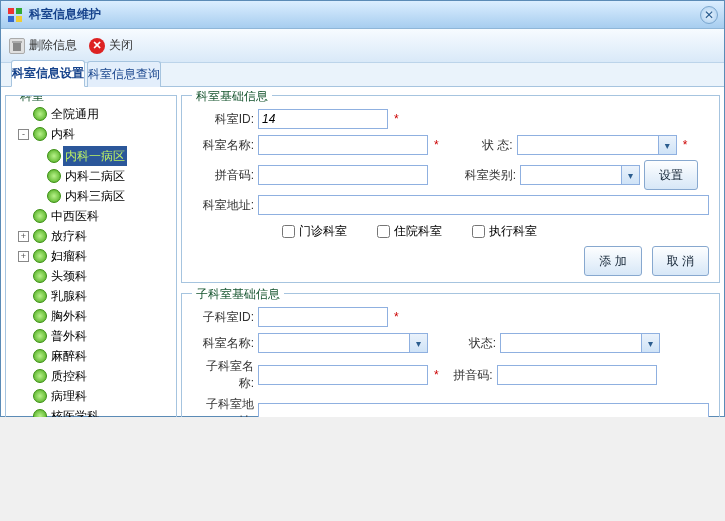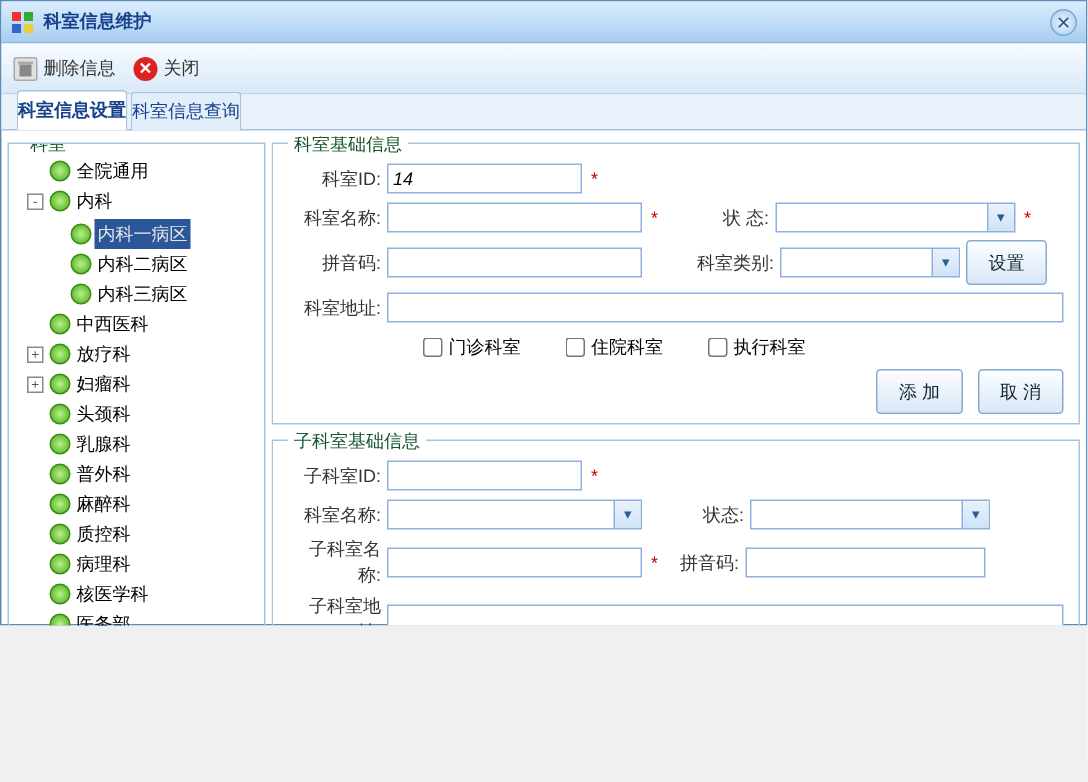--- a/index.html
+++ b/index.html
@@ -21,21 +21,21 @@
   .fieldset { border:1px solid #a6c4df; padding:8px 10px 6px 10px; position:relative; margin-top:4px; }
   .fieldset > legend { position:absolute; top:-8px; left:10px; background:#fff; padding:0 4px; color:#14532d; }
   .tree-panel { width:172px; }
   .tree-fs { height:100%; overflow:auto; }
   .tree ul { list-style:none; padding-left:14px; }
   .tree li { line-height:20px; display:flex; align-items:center; gap:2px; flex-wrap:wrap; }
   .tree li > span.label { white-space:nowrap; cursor:pointer; padding:0 2px; }
   .tree .node-icon { width:14px; height:14px; border-radius:50%; background:radial-gradient(#b8f28a,#4aa81a); border:1px solid #3a8f12; display:inline-block; flex-shrink:0; }
   .tree .expander { width:11px; height:11px; border:1px solid #888; background:#fff; display:inline-flex; align-items:center; justify-content:center; font-size:9px; line-height:9px; color:#555; cursor:pointer; flex-shrink:0; margin-right:2px; }
   .tree .spacer { width:13px; display:inline-block; flex-shrink:0; }
-  .tree .selected { background:#2b579a; color:#e5e5e5; }
+  .tree .selected { background:#2b579a; color:#bef264; }
   .form-area { flex:1; display:flex; flex-direction:column; gap:6px; overflow:auto; }
   .row { display:flex; align-items:center; gap:4px; margin:4px 0; min-height:22px; }
   .lbl { width:62px; text-align:right; color:#333; }
   input.text, .select { height:20px; border:1px solid #8fb0e0; background:#fff; padding:0 3px; }
   .select { background:#fff; display:flex; align-items:center; position:relative; }
   .select::after { content:"▾"; position:absolute; right:0; top:0; width:17px; height:18px; border-left:1px solid #8fb0e0; background:linear-gradient(#eaf2fb,#cfe3f7); display:flex; align-items:center; justify-content:center; color:#2b5d8f; font-size:10px; }
   .readonly { background:#d7d7d7; }
   .req { color:#c00; margin-left:2px; }
   .btn { height:22px; padding:14px 14px; border:1px solid #87a8cf; background:linear-gradient(#fdfeff,#d7e7f7); border-radius:3px; cursor:pointer; color:#123; display:inline-flex; align-items:center; }
   .btn-row { display:flex; justify-content:flex-end; gap:10px; margin-top:4px; }
@@ -137,20 +137,25 @@
                 <span class="label">头颈科</span>
               </li>
               <li>
                 <span class="spacer"></span>
                 <span class="node-icon"></span>
                 <span class="label">乳腺科</span>
               </li>
               <li>
                 <span class="spacer"></span>
                 <span class="node-icon"></span>
+                <span class="label">胸外科</span>
+              </li>
+              <li>
+                <span class="spacer"></span>
+                <span class="node-icon"></span>
                 <span class="label">普外科</span>
               </li>
               <li>
                 <span class="spacer"></span>
                 <span class="node-icon"></span>
                 <span class="label">麻醉科</span>
               </li>
               <li>
                 <span class="spacer"></span>
                 <span class="node-icon"></span>

